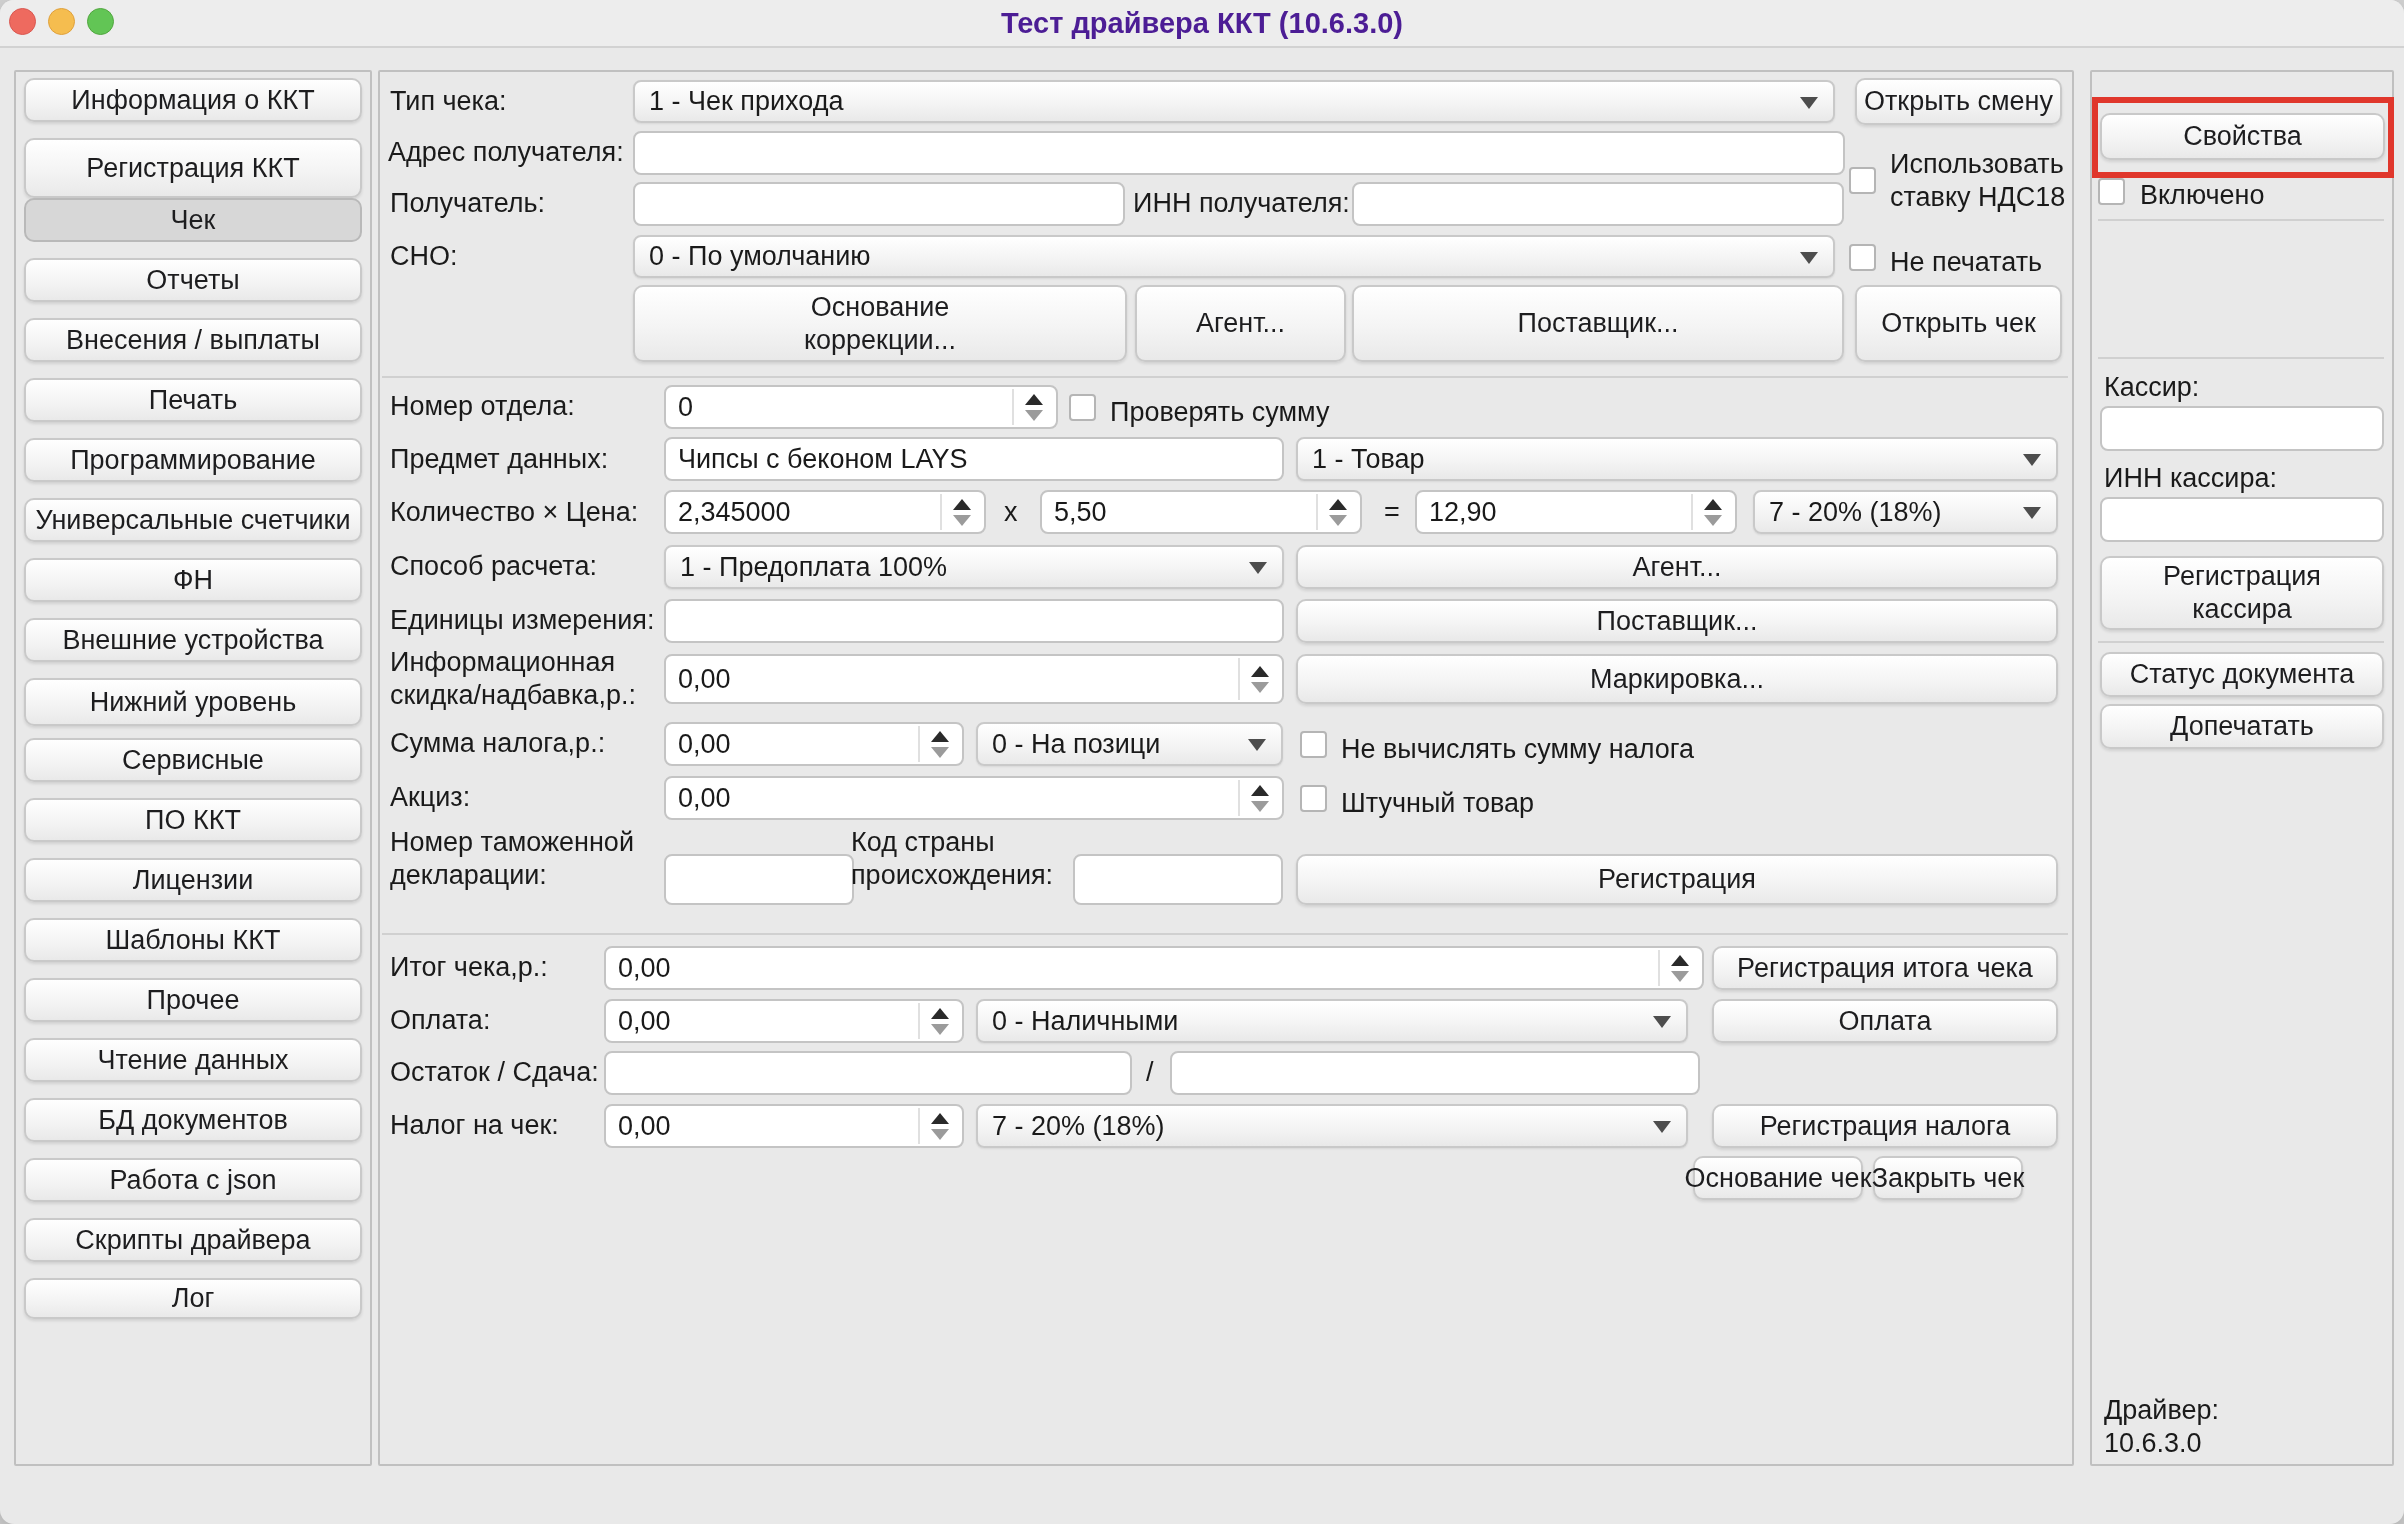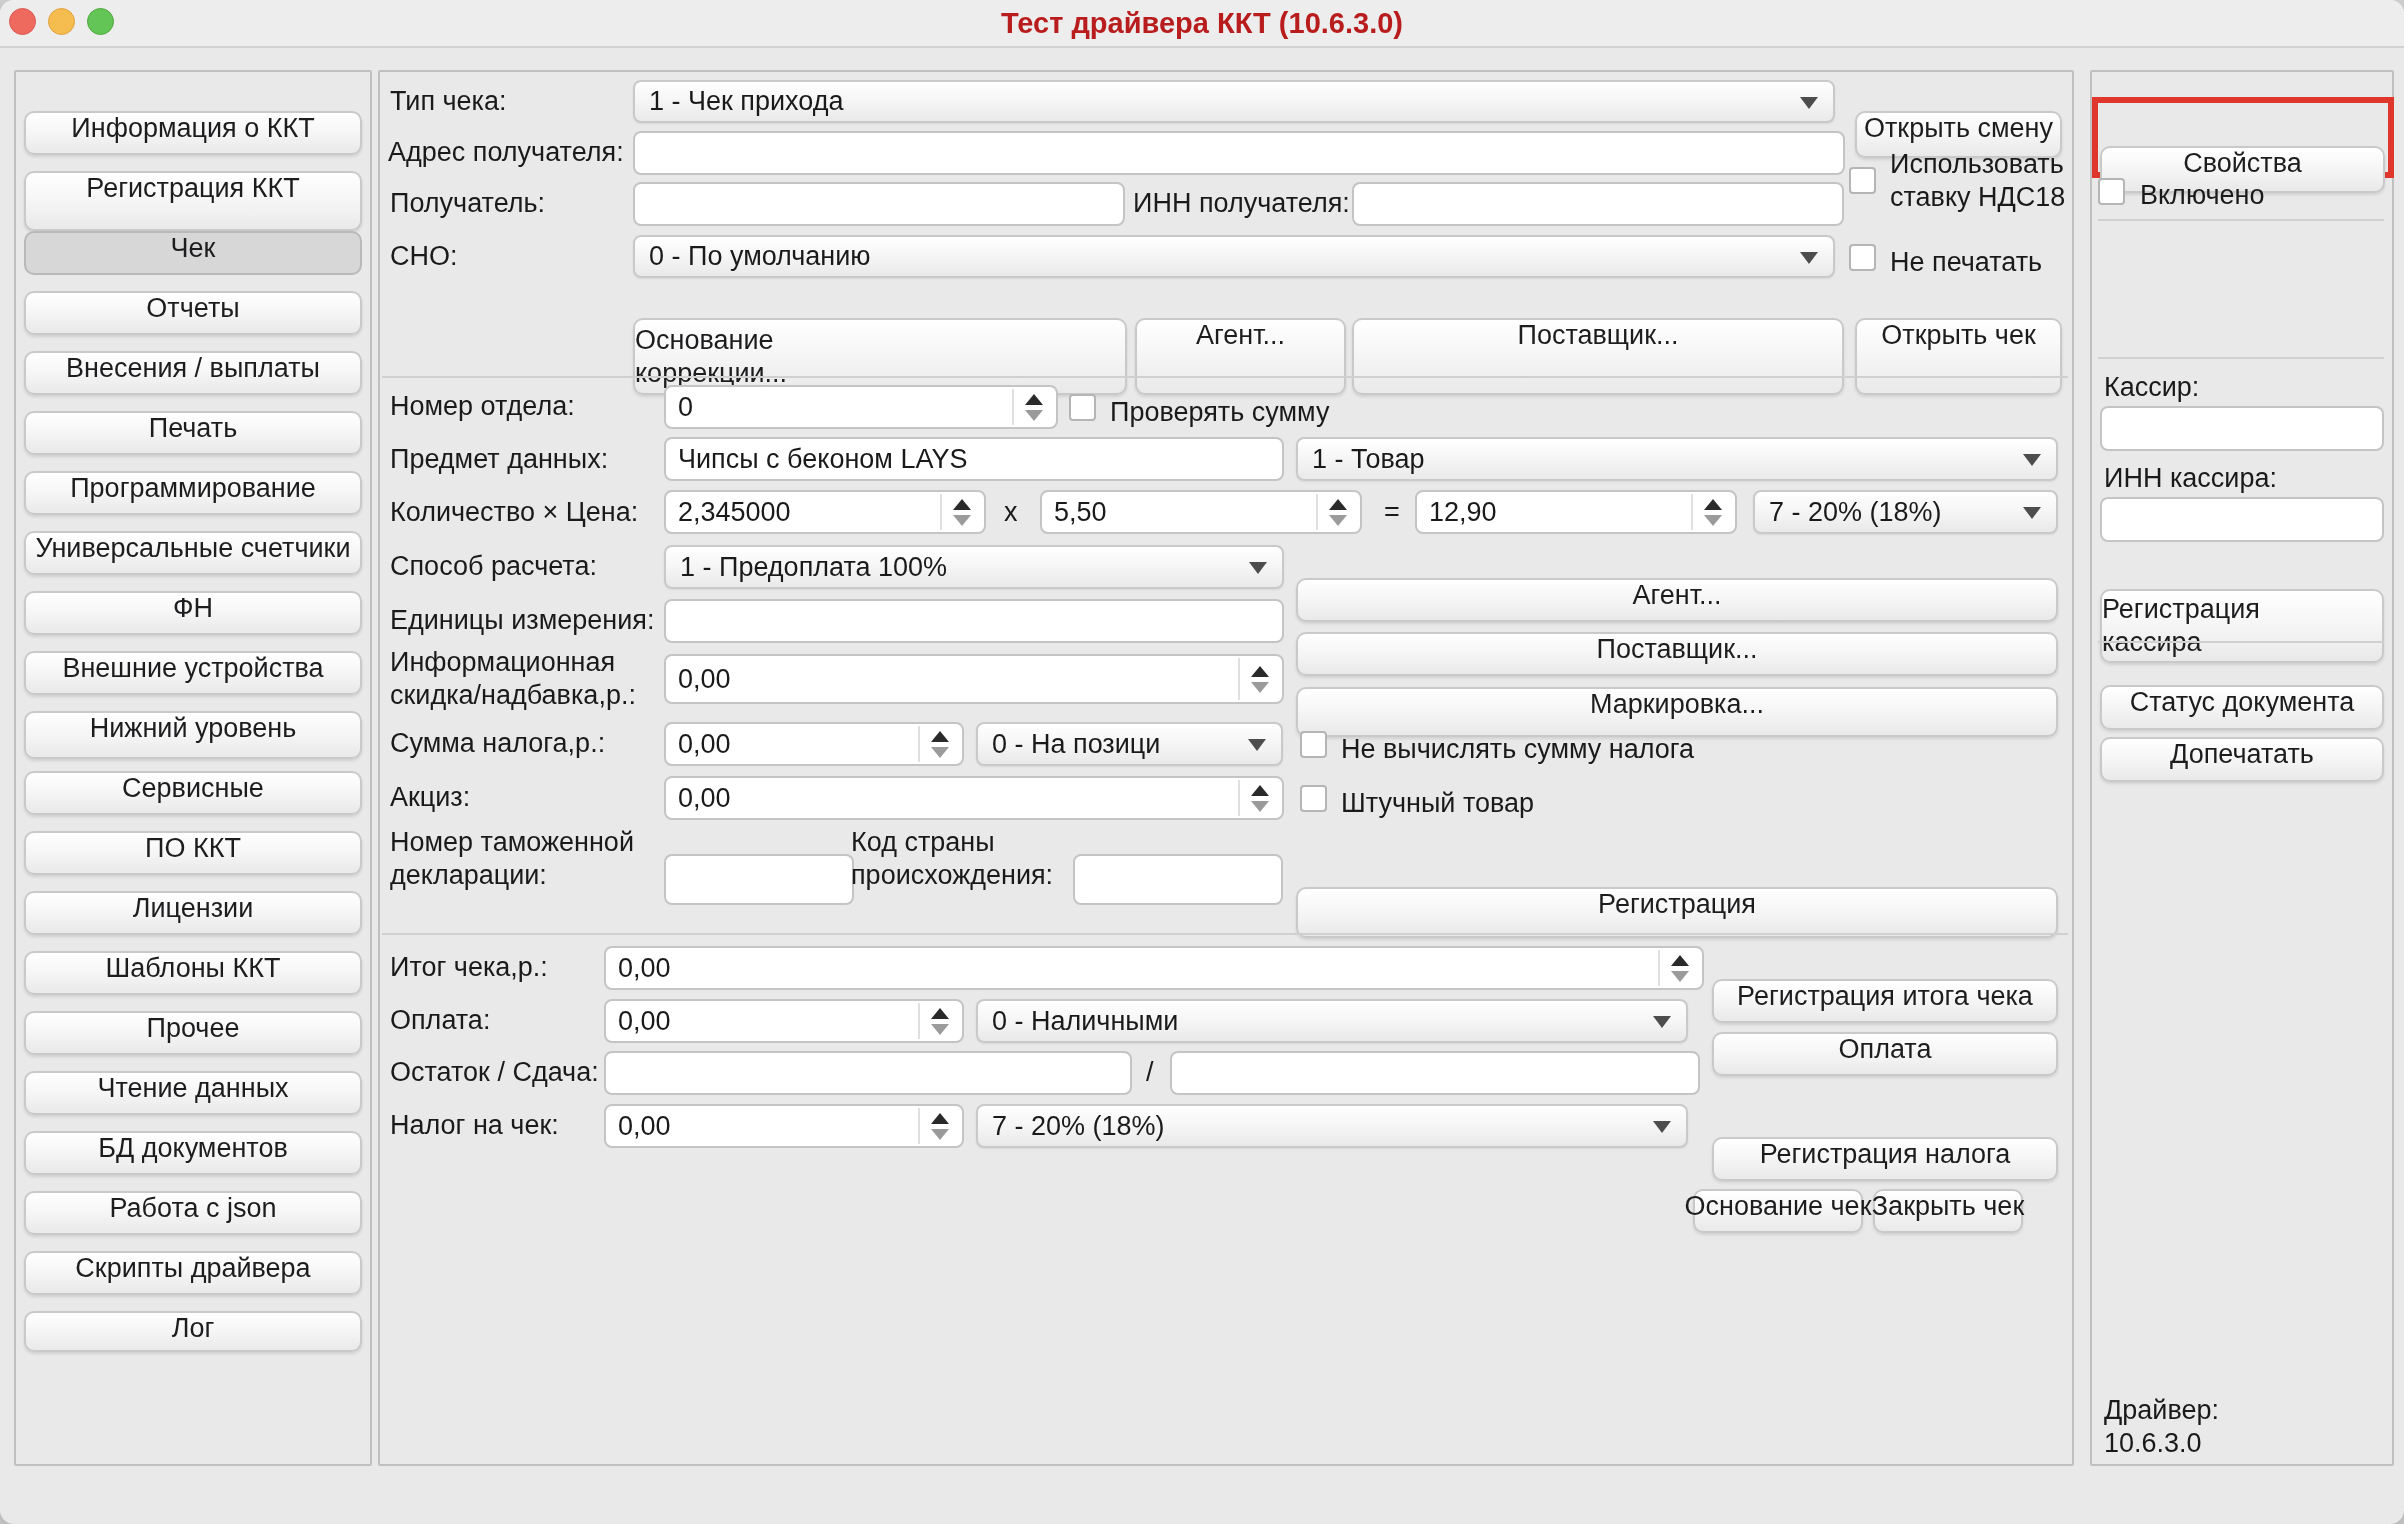--- a/index.html
+++ b/index.html
@@ -2,33 +2,33 @@
 <html><head>
 <meta charset="utf-8">
 <style>
   html,body{margin:0;padding:0;background:#d8d8d8;}
   .window{position:relative;width:2404px;height:1524px;background:#e9e9e9;
     font-family:"Liberation Sans",sans-serif;color:#1a1a1a;overflow:hidden;
     border-radius:14px;box-shadow:0 10px 40px rgba(0,0,0,.3);}
   .titlebar{position:absolute;left:0;top:0;width:2404px;height:46px;background:#ededed;
     border-bottom:2px solid #d2d2d2;}
   .title{position:absolute;left:0;top:7px;width:100%;text-align:center;font-size:29px;
-    font-weight:bold;color:#b91c1c;}
+    font-weight:bold;color:#4c1d95;}
   .tl{position:absolute;top:8px;width:25px;height:25px;border-radius:50%;}
   .tl.red{left:9px;background:#ee6a5f;border:1px solid #d95750;}
   .tl.yel{left:48px;background:#f5bd4f;border:1px solid #dfa03c;}
   .tl.grn{left:87px;background:#62c555;border:1px solid #51a63f;}
   .panel{position:absolute;border:2px solid #c0c0c0;border-radius:2px;background:transparent;}
   .lbl{position:absolute;font-size:27px;white-space:nowrap;}
   .lbl2{position:absolute;font-size:27px;line-height:33px;}
   .lbl2 span{display:block;}
-  .btn{position:absolute;display:flex;align-items:flex-start;justify-content:center;
+  .btn{position:absolute;display:flex;align-items:center;justify-content:center;
     font-size:27px;color:#1d1d1f;background:linear-gradient(180deg,#ffffff 0%,#f4f4f4 55%,#e9e9e9 100%);
     border:2px solid #c9c9c9;border-radius:10px;box-shadow:0 2px 3px rgba(0,0,0,.10);
-    box-sizing:border-box;white-space:nowrap;margin-top:33px;}
+    box-sizing:border-box;white-space:nowrap;}
   .btn.two{flex-direction:column;line-height:33px;}
   .btn.sel{background:#d7d7d7;border-color:#b9b9b9;box-shadow:none;}
   .in{position:absolute;background:#fff;border:2px solid #c4c4c4;border-radius:8px;
     box-sizing:border-box;font-size:27px;display:flex;align-items:center;padding:0 12px;
     overflow:hidden;white-space:nowrap;}
   .dd{position:absolute;background:linear-gradient(180deg,#ffffff 0%,#f4f4f4 55%,#e9e9e9 100%);
     border:2px solid #c9c9c9;border-radius:8px;box-sizing:border-box;font-size:27px;
     display:flex;align-items:center;padding:0 44px 0 14px;box-shadow:0 1px 2px rgba(0,0,0,.08);
     overflow:hidden;white-space:nowrap;}
   .dd-ar{position:absolute;right:15px;top:50%;margin-top:-5px;width:0;height:0;

